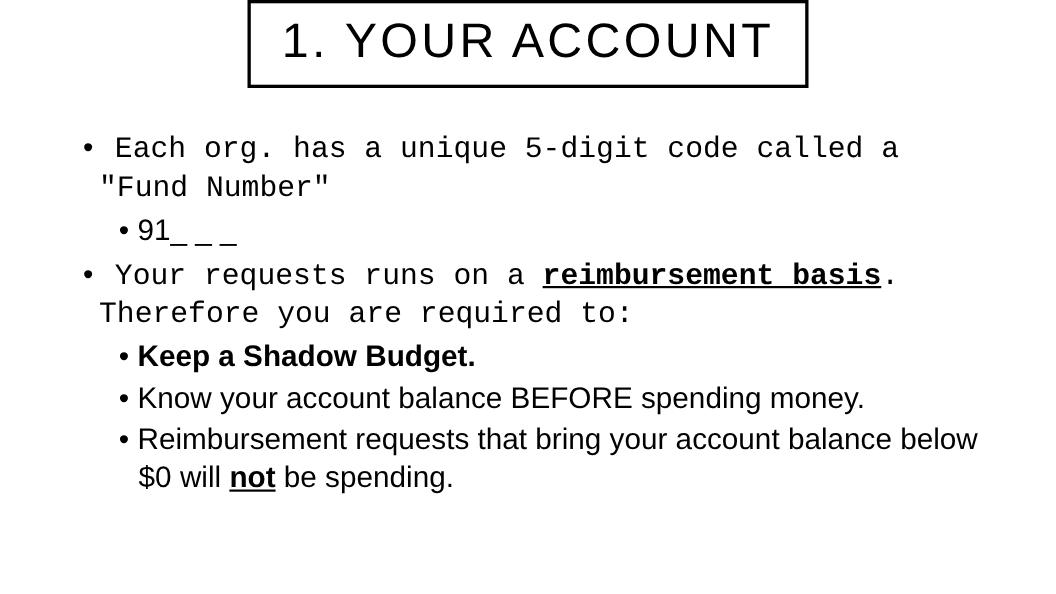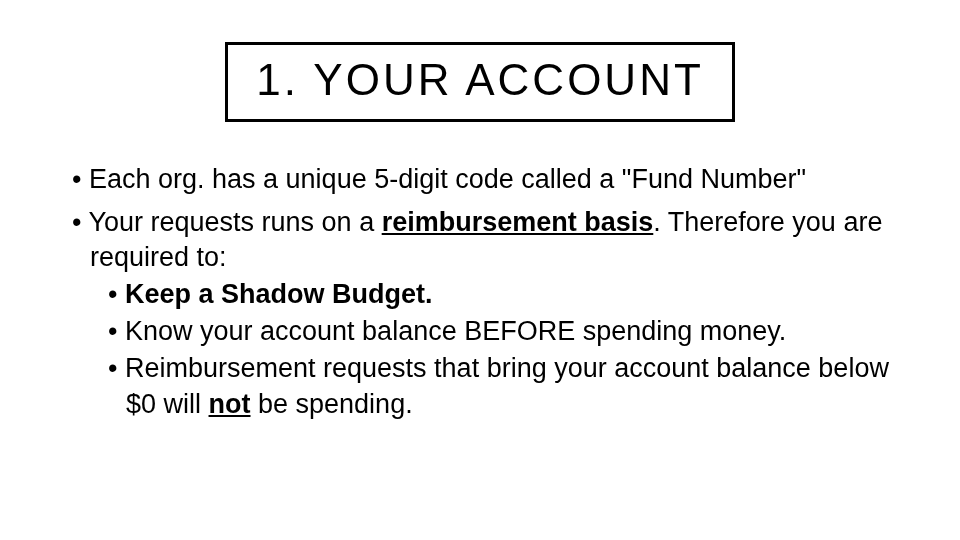--- a/index.html
+++ b/index.html
@@ -1,22 +1,22 @@
 <!DOCTYPE html>
 <html><head>
 <meta charset="utf-8">
 <style>
   * { margin: 0; padding: 0; box-sizing: border-box; }
   html, body { width: 960px; height: 540px; background: #fff; font-family: Arial, Helvetica, sans-serif; color: #000; }
   .slide { width: 960px; height: 540px; position: relative; }
-  .title-wrap { display: flex; justify-content: center; padding-top: 42px; }
+  .title-wrap { display: flex; justify-content: center; }
   .title-box { border: 3px solid #000; padding: 10px 28px 14px 28px; }
   .title-text { font-size: 44px; letter-spacing: 3px; font-weight: 400; }
   .content { padding: 40px 60px 0 60px; font-size: 27px; line-height: 1.3; }
-  .b1 { padding-left: 30px; text-indent: -18px; margin-bottom: 2px; }
+  .b1 { padding-left: 30px; text-indent: -18px; margin-bottom: 2px; font-family: Liberation Mono, monospace; }
   .b1::before { content: "• "; }
   .b2 { padding-left: 66px; text-indent: -18px; margin-bottom: 2px; }
   .b2::before { content: "• "; }
   .b1 span, .b2 span { text-indent: 0; }
   .underline { text-decoration: underline; font-weight: bold; }
   .bold { font-weight: 700; text-align: center; }
   .gap { height: 6px; }
 </style>
 </head>
 <body>
@@ -25,20 +25,21 @@
 
   <div class="title-wrap">
     <div class="title-box">
       <div class="title-text">1. YOUR ACCOUNT</div>
     </div>
   </div>
 
   <div class="content">
 
     <div class="b1"><span>Each org. has a unique 5-digit code called a "Fund Number"</span></div>
+    <div class="b2"><span>91_ _ _</span></div>
 
     <div class="gap"></div>
 
     <div class="b1"><span>Your requests runs on a </span><span class="bold underline">reimbursement basis</span><span>.  Therefore you are required to:</span></div>
 
     <div class="b2"><span class="bold">Keep a Shadow Budget.</span></div>
     <div class="b2"><span>Know your account balance BEFORE spending money.</span></div>
     <div class="b2"><span>Reimbursement requests that bring your account balance below $0 will </span><span class="underline">not</span><span> be spending.</span></div>
 
   </div>

